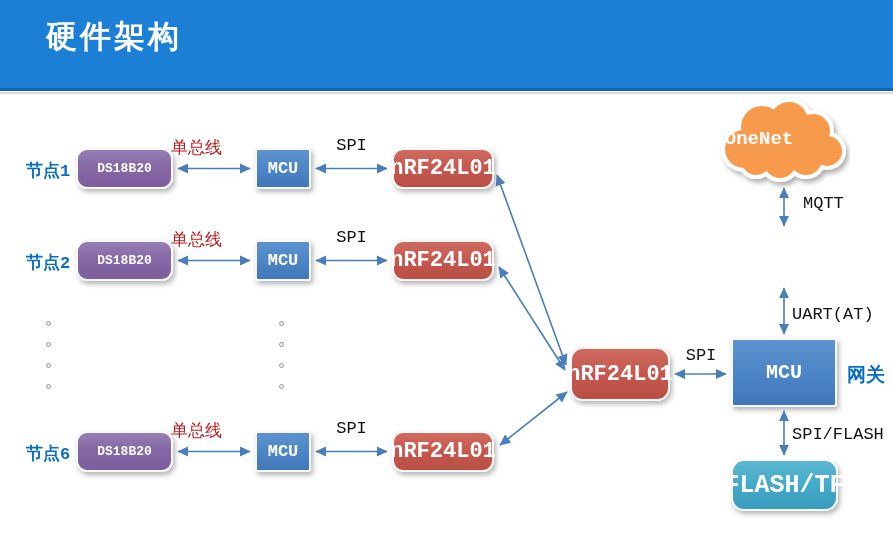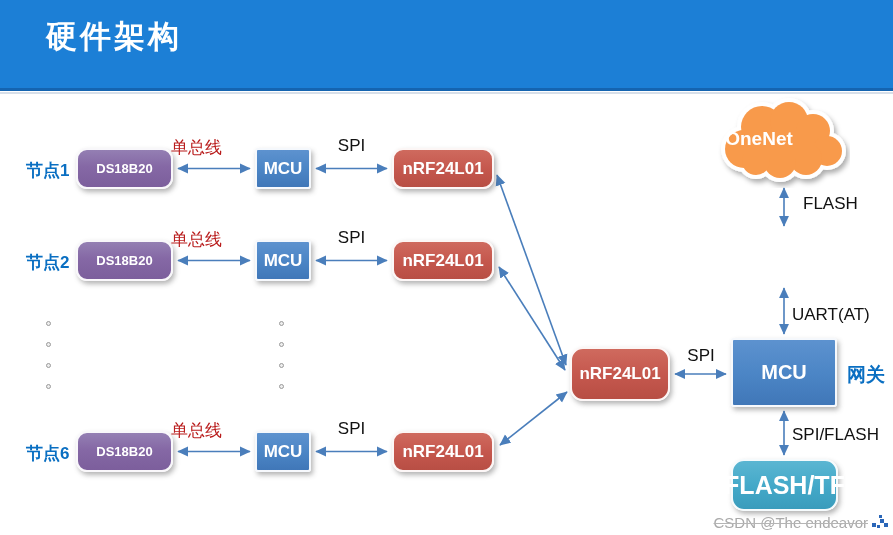--- a/index.html
+++ b/index.html
@@ -1,37 +1,37 @@
 <!DOCTYPE html>
 <html style="--c-header: #1c7fd6; --c-sensor: #8568a5; --c-mcu: #4c86c6; --c-radio: #c5584e; --c-cloud: #f89a4b; --c-storage: #43a8c8; --c-arrow: #4a7ebb; --c-nodelabel: #0a6fc2;"><head>
 <meta charset="utf-8">
 <style>
   :root{
     --c-header:#1c7fd6; --c-sensor:#8568a5; --c-mcu:#4c86c6; --c-radio:#c5584e;
     --c-cloud:#f89a4b; --c-storage:#43a8c8; --c-arrow:#4a7ebb; --c-nodelabel:#0a6fc2;
   }
   html,body{margin:0;padding:0;background:#fff;}
   body{font-family:"Liberation Sans","DejaVu Sans",sans-serif;}
-  #stage{position:relative;width:893px;height:535px;overflow:hidden;background:#fff;}
+  #stage{position:relative;width:893px;height:535px;overflow:hidden;background:#fff;font-family:Liberation Mono, monospace;}
 
   
   .header{position:absolute;left:0;top:0;width:893px;height:88px;background:var(--c-header);
           border-bottom:3px solid #1564b0;}
   .header-underline{position:absolute;left:0;top:92px;width:893px;height:2px;background:#d7dfe9;}
   .title{position:absolute;left:46px;top:16px;color:#fff;font-size:31px;font-weight:bold;letter-spacing:3px;}
 
   
   .box{position:absolute;display:flex;align-items:center;justify-content:center;
        color:#fff;font-weight:bold;border:2px solid rgba(255,255,255,.95);
        box-shadow:2px 3px 5px rgba(90,90,90,.45);box-sizing:border-box;}
   .rounded{border-radius:11px;}
   .square{border-radius:3px;}
   .sensor-box{background:linear-gradient(180deg,#947fb3 0%,var(--c-sensor) 45%,#7c5e9c 100%);font-size:13px;}
   .mcu-box{background:linear-gradient(180deg,#5d92cf 0%,var(--c-mcu) 50%,#4077b8 100%);font-size:17px;}
-  .radio-box{background:linear-gradient(180deg,#cf6a5e 0%,var(--c-radio) 50%,#b84e44 100%);font-size:17px;}
+  .radio-box{background:linear-gradient(180deg,#cf6a5e 0%,var(--c-radio) 50%,#b84e44 100%);font-size:22px;}
   .wifi-box{background:linear-gradient(180deg,#947fb3 0%,var(--c-sensor) 45%,#7c5e9c 100%);font-size:19px;}
   .storage-box{background:linear-gradient(180deg,#5bb6d2 0%,var(--c-storage) 55%,#3a9cbc 100%);font-size:25px;}
   .gw-mcu{font-size:20px;}
 
   .row{position:absolute;left:0;width:893px;height:0;}
   .row .node-label{position:absolute;left:26px;top:11px;color:var(--c-nodelabel);font-size:17px;font-weight:bold;}
   .row .sensor-box{left:76px;top:0;width:97px;height:41px;}
   .row .bus-label{position:absolute;left:171px;top:-12px;width:86px;font-size:17px;color:#b91c1c;}
   .row .mcu-box{left:255px;top:0;width:56px;height:41px;}
   .row .spi-label{position:absolute;left:313px;top:-12px;width:77px;text-align:center;font-size:17px;color:#111;}
@@ -122,21 +122,21 @@
   <div class="dot" style="left:279px;top:342px"></div>
   <div class="dot" style="left:279px;top:363px"></div>
   <div class="dot" style="left:279px;top:384px"></div>
 
   <div class="box rounded radio-box" style="left:570px;top:347px;width:100px;height:54px;border-radius:13px">nRF24L01</div>
   <div class="edge-label" style="left:676px;top:346px;width:50px;text-align:center">SPI</div>
   <div class="box square mcu-box gw-mcu" style="left:731px;top:338px;width:106px;height:69px">MCU</div>
   <div class="edge-label" style="left:847px;top:362px;font-size:19px;font-weight:bold;color:var(--c-nodelabel)">网关</div>
 
   <div class="edge-label" style="left:792px;top:305px">UART(AT)</div>
-  <div class="edge-label" style="left:803px;top:194px">FLASH</div>
+  <div class="edge-label" style="left:803px;top:194px">MQTT</div>
 
   <svg style="position:absolute;left:714px;top:92px" width="136" height="96" viewBox="0 0 136 96">
     <defs>
       <filter id="cloudshadow" x="-20%" y="-20%" width="150%" height="150%">
         <feDropShadow dx="2.5" dy="3.5" stdDeviation="2.5" flood-color="#000" flood-opacity="0.32"></feDropShadow>
       </filter>
     </defs>
     <g fill="#ffffff" filter="url(#cloudshadow)">
       <circle cx="30" cy="57" r="23"></circle>
         <circle cx="48" cy="35" r="25"></circle>
@@ -157,26 +157,14 @@
       <circle cx="66" cy="70" r="16"></circle>
         <circle cx="42" cy="69" r="14"></circle>
       <rect x="30" y="38" width="70" height="28"></rect>
     </g>
   </svg>
   <div class="cloud-text">OneNet</div>
 
   <div class="edge-label" style="left:792px;top:425px">SPI/FLASH</div>
   <div class="box rounded storage-box" style="left:731px;top:459px;width:107px;height:52px;border-radius:13px">FLASH/TF</div>
 
-  <div class="watermark">
-    <span class="wm-text">CSDN @The endeavor</span>
-    <svg width="20" height="18" viewBox="0 0 20 18">
-      <g fill="#2a66b8">
-        <rect x="2" y="10" width="4" height="4"></rect>
-        <rect x="7" y="12" width="3" height="3"></rect>
-        <rect x="10" y="6" width="4" height="4"></rect>
-        <rect x="14" y="10" width="4" height="4"></rect>
-        <rect x="9" y="2" width="3" height="3"></rect>
-      </g>
-    </svg>
-  </div>
 
 </div>
 
 </body></html>

